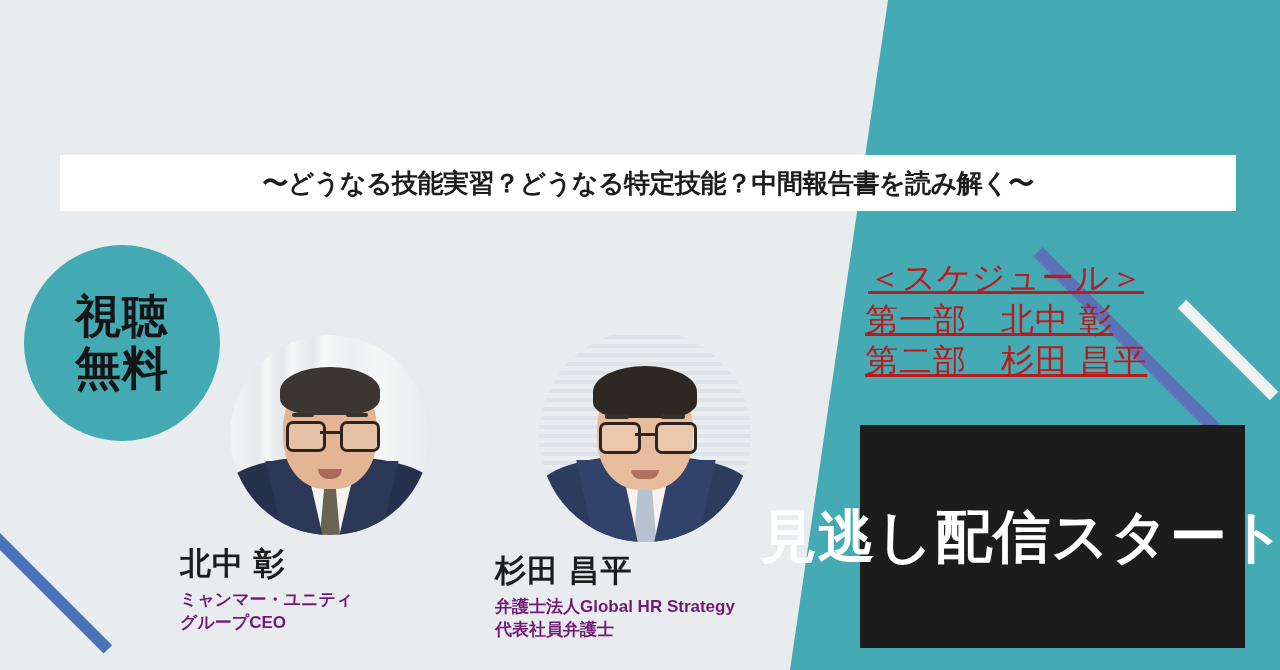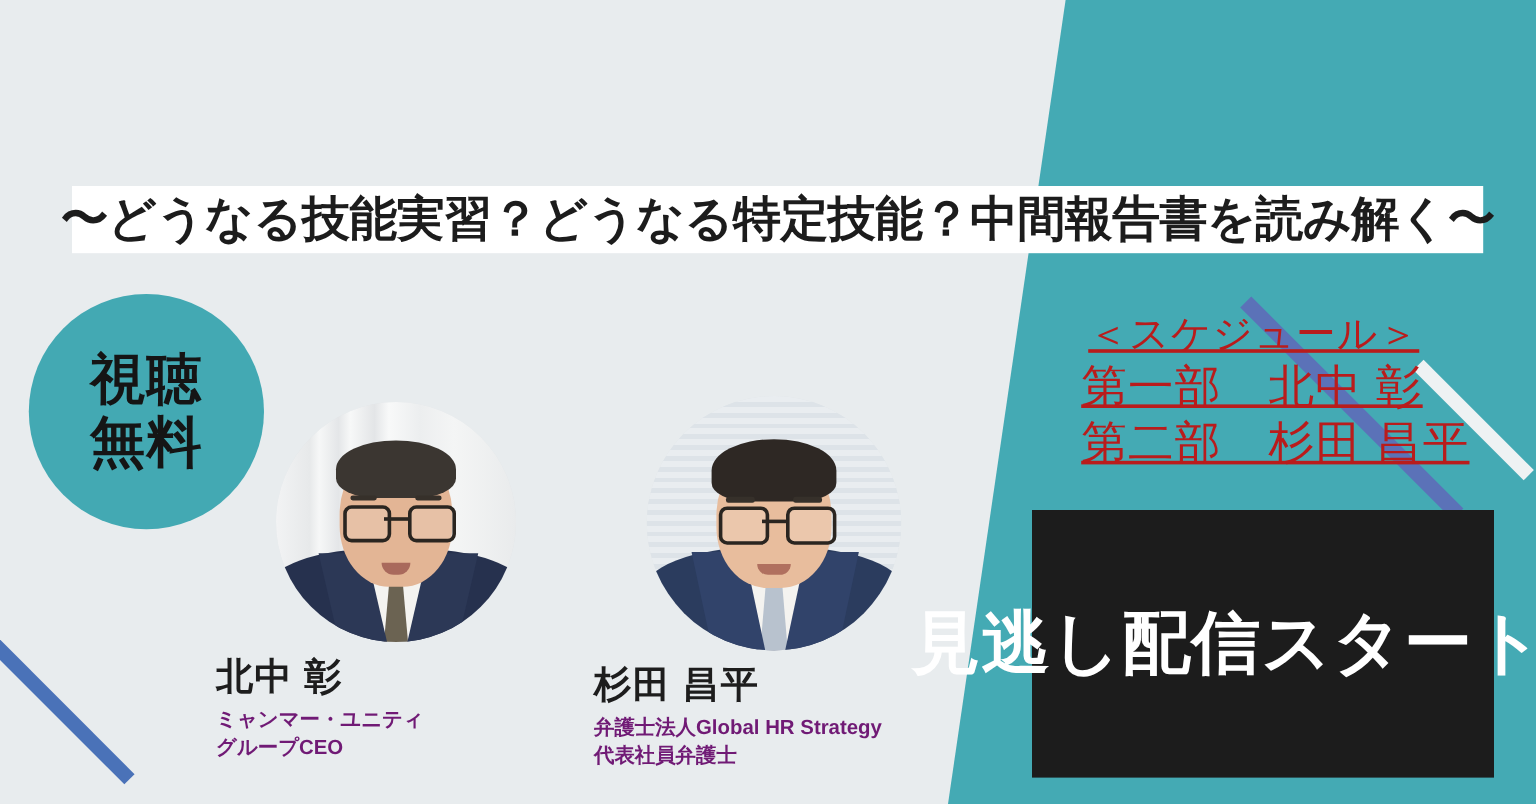--- a/index.html
+++ b/index.html
@@ -47,21 +47,21 @@
     font-size:56px;font-weight:bold;color:#1c1c1c;
     letter-spacing:-1px;white-space:nowrap;
     padding-left:14px;line-height:1;
   }
   .subtitle-band{
     position:absolute;left:60px;top:155px;width:1176px;height:56px;
     background:#ffffff;z-index:4;
     display:flex;align-items:center;justify-content:center;
   }
   .subtitle-text{
-    font-size:40px;font-weight:bold;color:#1c1c1c;
+    font-size:26px;font-weight:bold;color:#1c1c1c;
     letter-spacing:-0.5px;white-space:nowrap;line-height:1;
   }
 
   
   .free-badge{
     position:absolute;left:24px;top:245px;width:196px;height:196px;
     border-radius:50%;background:#43a9b3;z-index:5;
     display:flex;flex-direction:column;align-items:center;justify-content:center;
   }
   .free-badge .line{
@@ -93,21 +93,21 @@
   
   .schedule{
     position:absolute;left:865px;top:258px;z-index:5;
     color:#b91c1c;line-height:1.22;text-decoration:underline;
   }
   .schedule .sched-title{
     font-size:33px;font-weight:normal;letter-spacing:1px;
     text-align:center;margin-bottom:2px;
   }
   .schedule .sched-row{
-    font-size:38px;font-weight:normal;letter-spacing:1px;white-space:nowrap;margin-left:36px;
+    font-size:33px;font-weight:normal;letter-spacing:1px;white-space:nowrap;
   }
 
   
   .cta-box{
     position:absolute;left:860px;top:425px;width:385px;height:223px;
     background:#1c1c1c;z-index:6;
     display:flex;flex-direction:row;align-items:center;justify-content:center;
   }
   .cta-line{
     font-size:57px;font-weight:bold;color:#ffffff;

